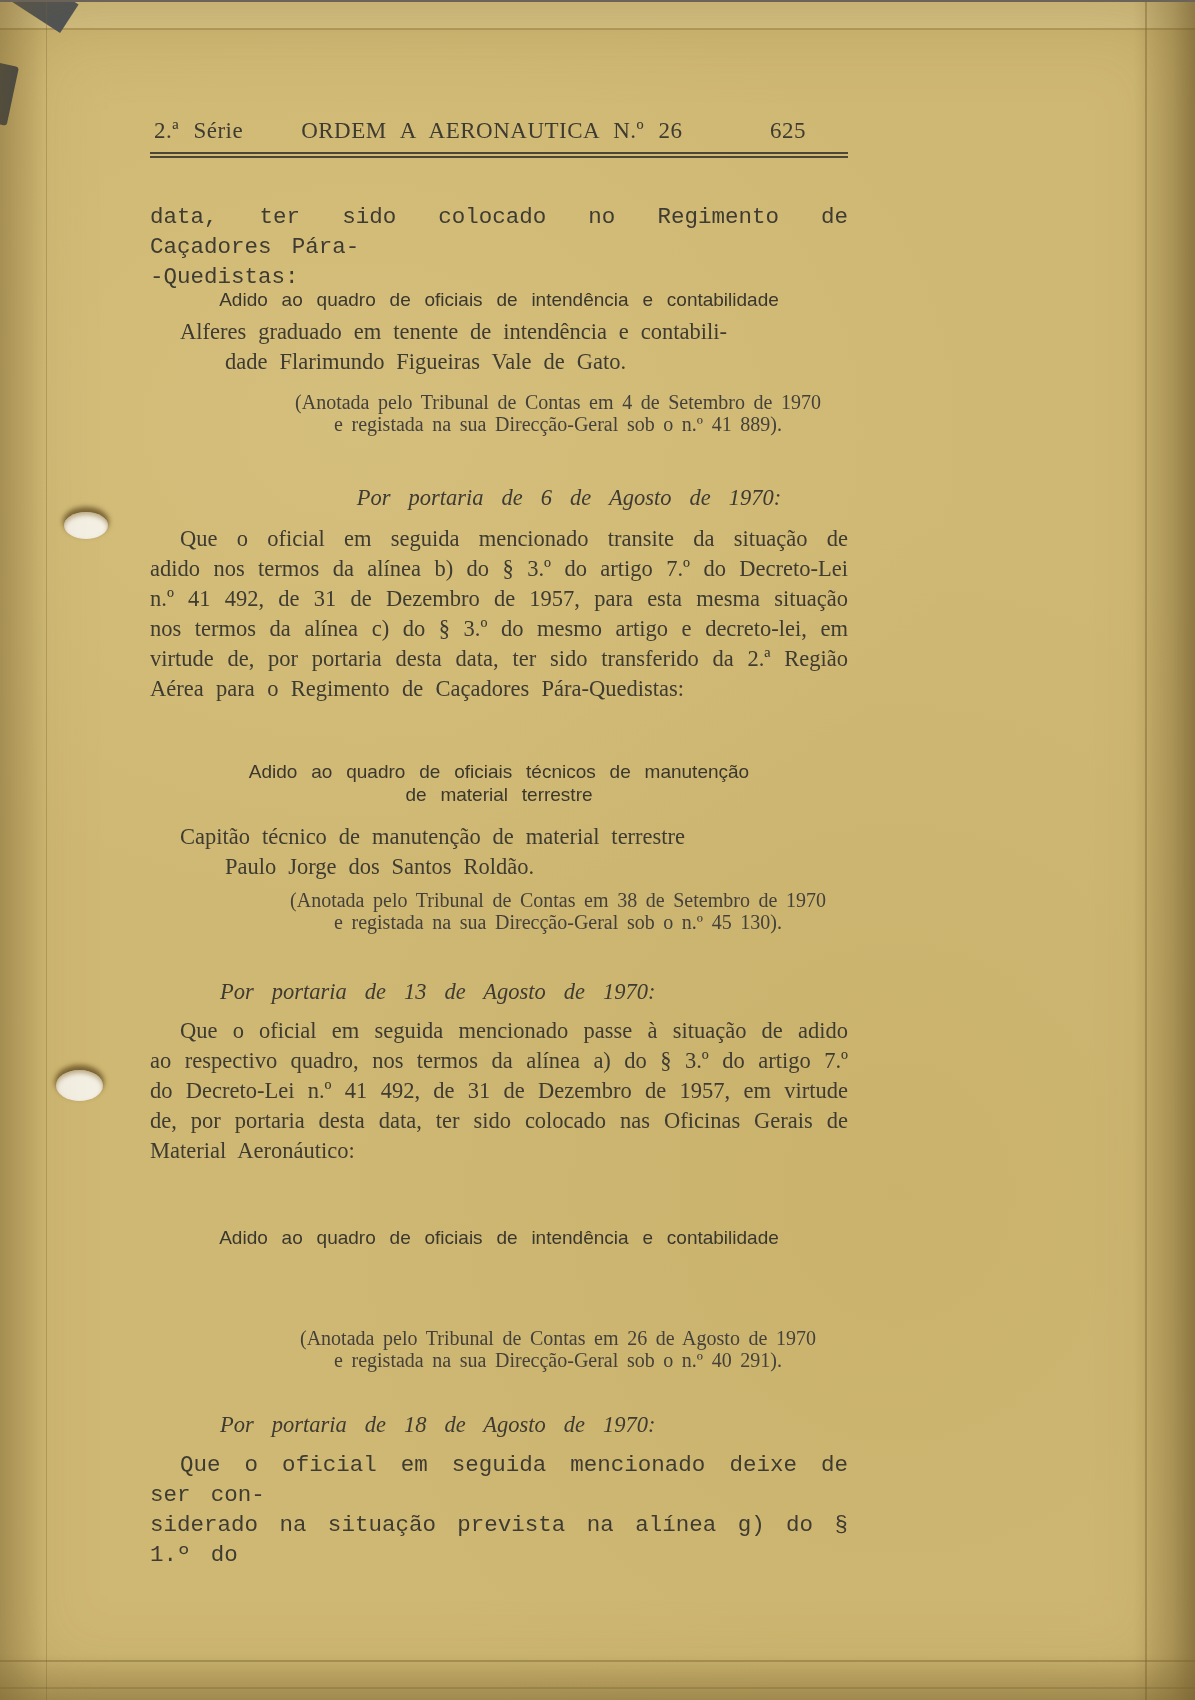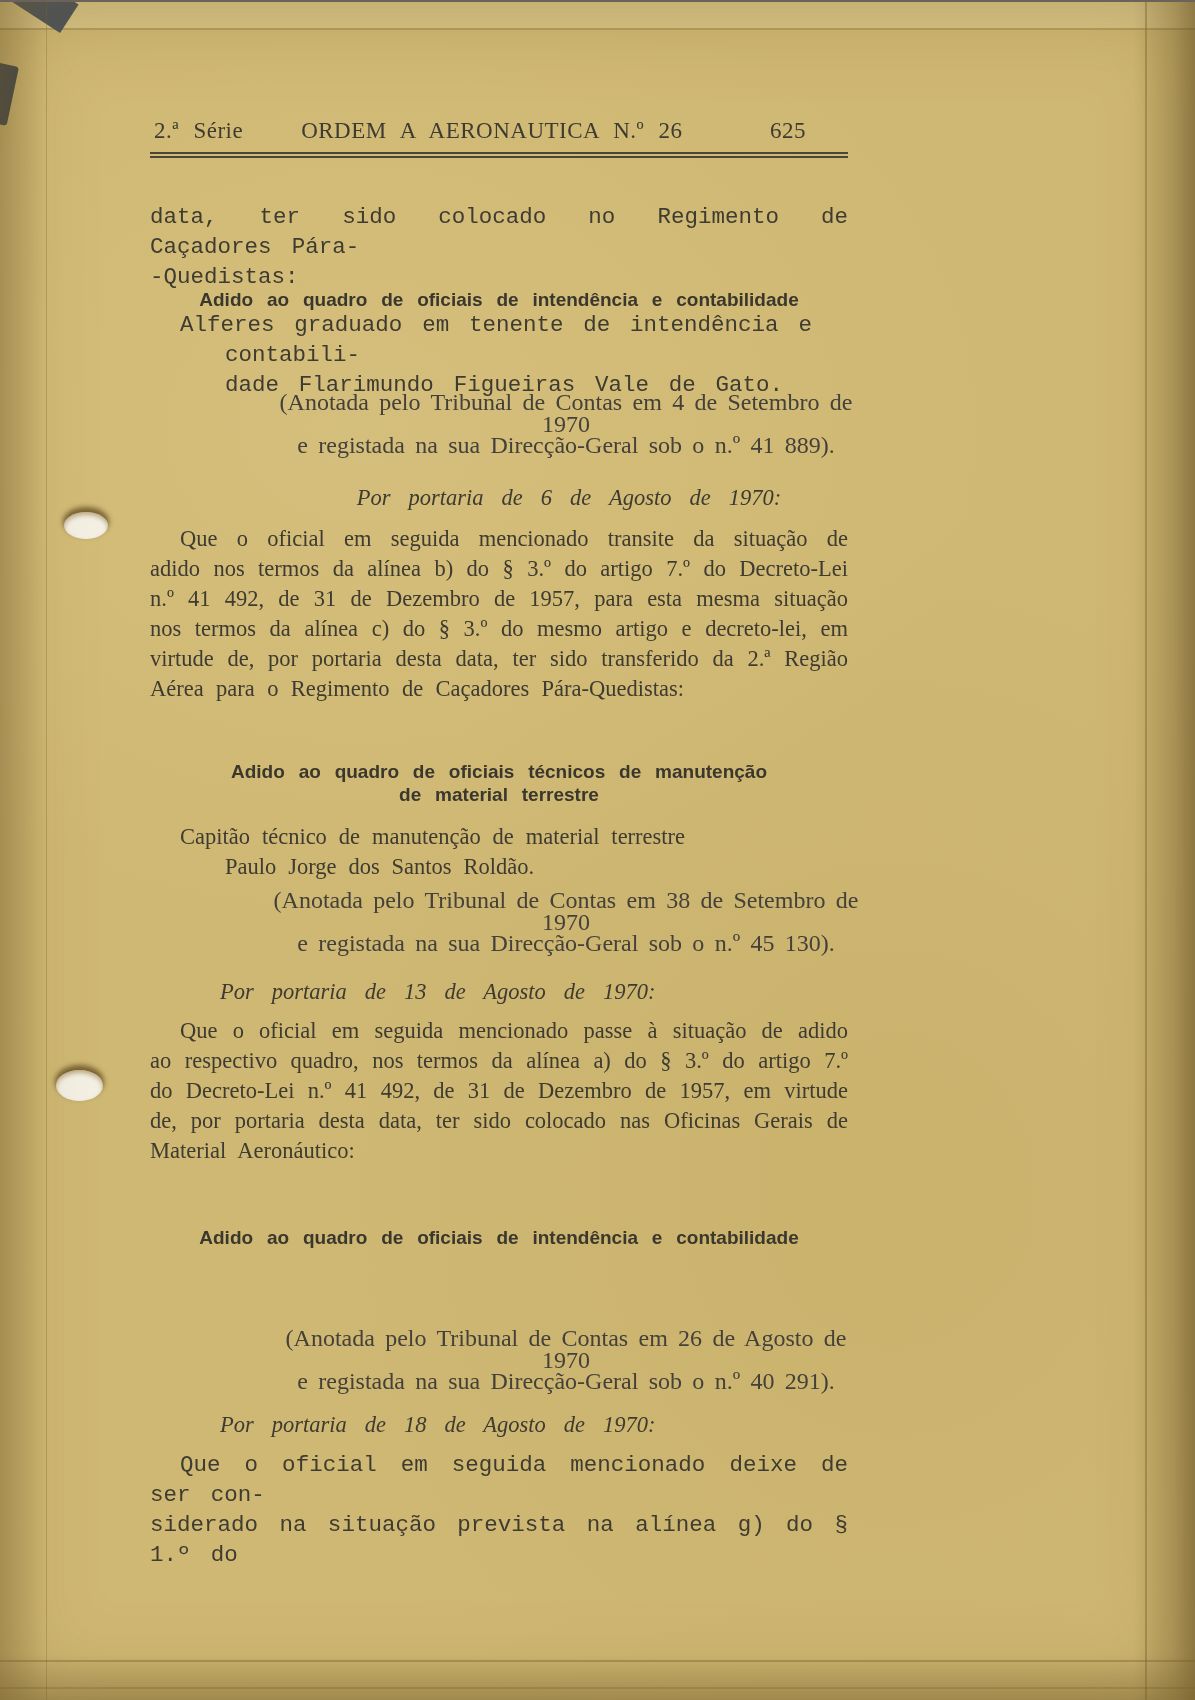--- a/index.html
+++ b/index.html
@@ -100,41 +100,41 @@
   .pre   { white-space: pre-line; font-family: Liberation Mono, monospace; }
   .indent{ text-indent: 30px; }
 
   .p1 { top: 200px; }
   .p2 { top: 522px; }
   .p3 { top: 1014px; }
   .p4 { top: 1448px; }
 
   .sec-heading {
     font-family: "Liberation Sans", sans-serif;
-    font-weight: bold; font-size: 19px; line-height: 23px;
+    font-weight: normal; font-size: 19px; line-height: 23px;
     text-align: center; word-spacing: .45em;
     white-space: pre-line;
     color: #3a372d;
   }
   .h1 { top: 286px; }
   .h2 { top: 758px; }
   .h3 { top: 1224px; }
 
   .entry {
     font-size: 22.5px; line-height: 30px;
     white-space: pre-line; word-spacing: .28em;
     padding-left: 75px; text-indent: -45px;
   }
-  .e1 { top: 308px; font-family: Liberation Mono, monospace; }
+  .e1 { top: 315px; }
   .e2 { top: 820px; }
   .e3 { top: 1262px; }
 
   .annotation {
-    left: 116px; width: 600px;
-    font-size: 24px; line-height: 21.5px;
+    left: 108px; width: 600px;
+    font-size: 20px; line-height: 21.5px;
     text-align: center; white-space: pre-line; word-spacing: .18em;
     color: #44413a;
     font-family: Liberation Serif, serif;
   }
   .a1 { top: 390px; }
   .a2 { top: 888px; }
   .a3 { top: 1326px; }
 
   .portaria {
     font-style: italic; font-size: 22.5px;

